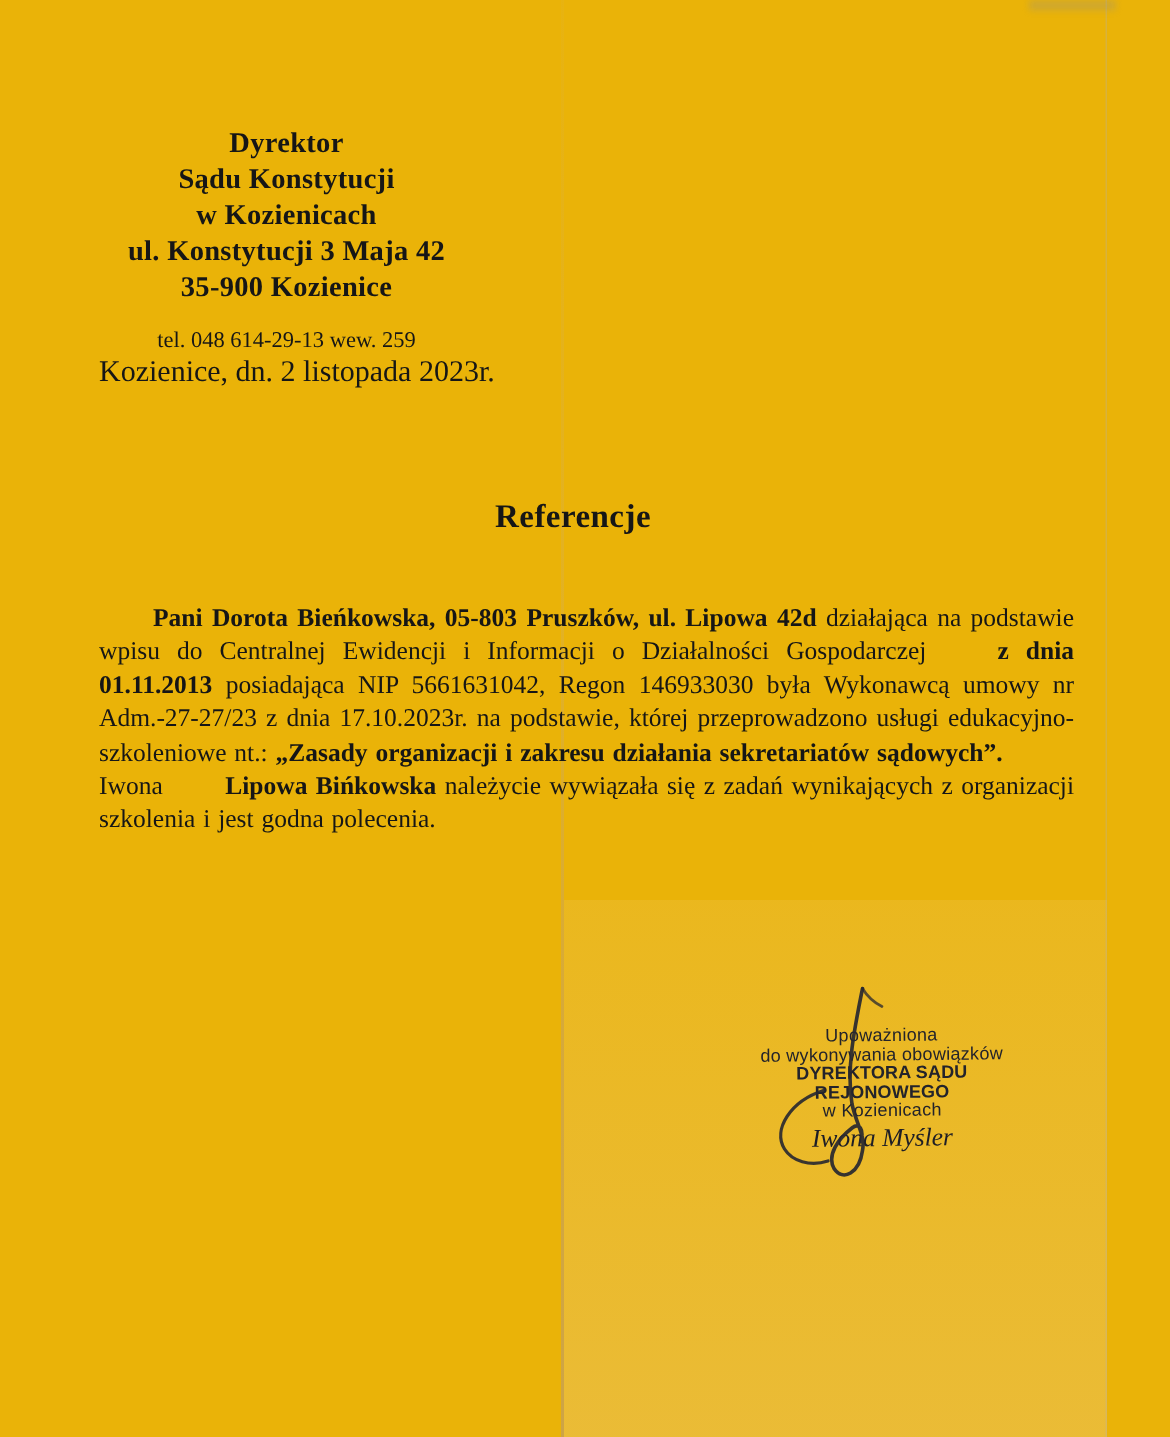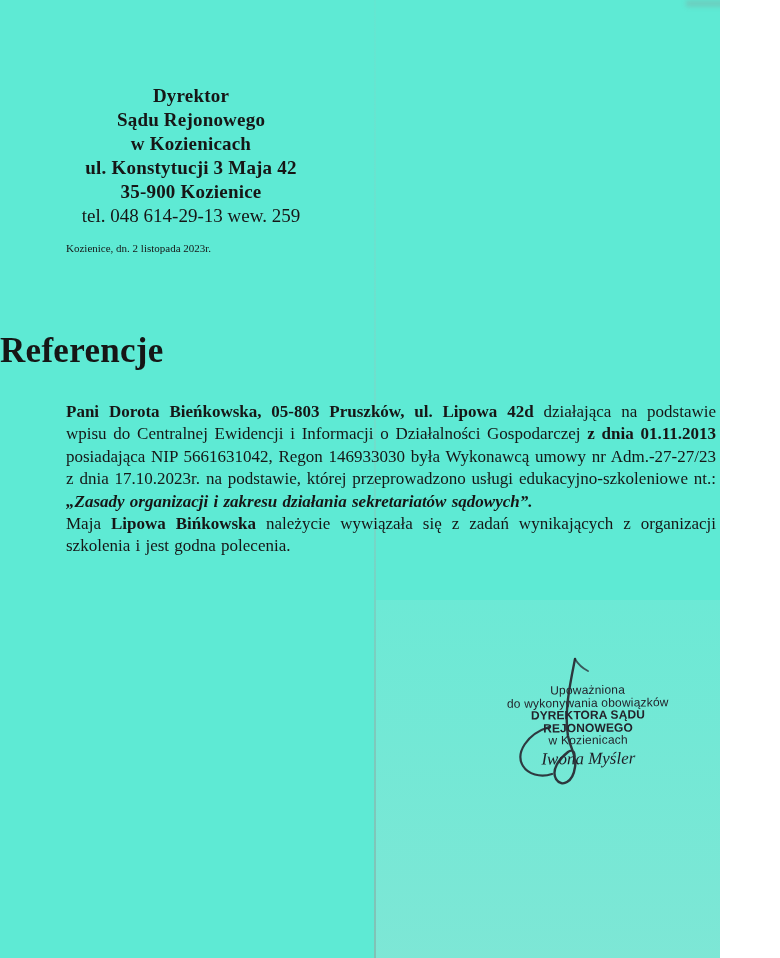--- a/index.html
+++ b/index.html
@@ -1,21 +1,21 @@
 <!DOCTYPE html>
 <html><head>
 <meta charset="utf-8">
 <style>
   * { margin: 0; padding: 0; box-sizing: border-box; }
   html, body { background: #ffffff; }
   .page {
     position: relative;
-    width: 720px;
+    width: 780px;
     height: 958px;
-    background: #5eead4;
+    background: #eab308;
     overflow: hidden;
     font-family: "Liberation Serif", serif;
     color: #161616;
   }
   
   .crease-line {
     position: absolute; left: 374px; top: 0; width: 2px; height: 958px;
     background: linear-gradient(to bottom,
       rgba(190,175,175,0.05) 0%,
       rgba(190,170,170,0.18) 45%,
@@ -44,47 +44,48 @@
     position: absolute; top: 84px; left: 66px; width: 250px;
     text-align: center;
   }
   .letterhead .lh-line {
     font-weight: bold;
     font-size: 19px;
     line-height: 24px;
     letter-spacing: 0.2px;
   }
   .letterhead .lh-phone {
-    font-size: 19px;
+    font-size: 15px;
     line-height: 22px;
-    margin-top: 1px;
+    margin-top: 12px;
   }
   
   .meta-block {
     position: absolute; top: 238px; left: 66px;
-    font-size: 11px; line-height: 21.5px;
+    font-size: 20px; line-height: 21.5px;
   }
   
   .doc-title {
     position: absolute; top: 331px; left: 0; width: 764px;
-    font-size: 35px; font-weight: bold;
+    text-align: center;
+    font-size: 22px; font-weight: bold;
     letter-spacing: 0.3px;
   }
   
   .body-block {
     position: absolute; top: 401px; left: 66px; width: 650px;
     font-size: 17px; line-height: 22.4px;
     text-align: justify;
     word-spacing: 1px;
   }
   .body-block p { margin: 0; }
   .p1 { margin-bottom: 5px; }
   .p2 { margin-bottom: 28px; }
-  .seg-bold { font-weight: bold; }
-  .seg-bold-italic { font-weight: bold; font-style: italic; }
+  .seg-bold { font-weight: bold; margin-left: 36px; }
+  .seg-bold-italic { font-weight: bold; }
   
   .stamp-block {
     position: absolute; top: 684px; left: 488px; width: 200px;
     text-align: center;
     color: #23232b;
     font-family: "Liberation Sans", sans-serif;
     transform: rotate(-0.6deg);
   }
   .stamp-block .st-line { font-size: 12px; line-height: 12.5px; letter-spacing: 0.2px; }
   .stamp-block .st-line-caps { font-size: 12px; line-height: 12.5px; font-weight: bold; letter-spacing: 0.1px; }
@@ -106,36 +107,36 @@
 
 <div class="page">
 
   <div class="crease-tint"></div>
   <div class="crease-line"></div>
   <div class="edge-line"></div>
   <div class="top-smudge"></div>
 
   <div class="letterhead">
     <div class="lh-line">Dyrektor</div>
-    <div class="lh-line">Sądu Rejonowego</div>
+    <div class="lh-line">Sądu Konstytucji</div>
     <div class="lh-line">w Kozienicach</div>
     <div class="lh-line">ul. Konstytucji 3 Maja 42</div>
     <div class="lh-line">35-900 Kozienice</div>
     <div class="lh-phone">tel. 048 614-29-13 wew. 259</div>
   </div>
 
   <div class="meta-block">
     <div>Kozienice, dn. 2 listopada 2023r.</div>
   </div>
 
   <div class="doc-title">Referencje</div>
 
   <div class="body-block">
     <p class="p1"><span class="seg-bold">Pani Dorota Bieńkowska, 05-803 Pruszków, ul. Lipowa 42d </span><span>działająca na podstawie wpisu do Centralnej Ewidencji i Informacji o Działalności Gospodarczej </span><span class="seg-bold">z dnia 01.11.2013 </span><span>posiadająca NIP 5661631042, Regon 146933030 była Wykonawcą umowy nr Adm.-27-27/23 z dnia 17.10.2023r. na podstawie, której przeprowadzono usługi edukacyjno-szkoleniowe nt.: </span><span class="seg-bold-italic">„Zasady organizacji i zakresu działania sekretariatów sądowych”.</span></p>
-    <p class="p3"><span>Maja </span><span class="seg-bold">Lipowa Bińkowska</span><span> należycie wywiązała się z zadań wynikających z organizacji szkolenia i jest godna polecenia.</span></p>
+    <p class="p3"><span>Iwona </span><span class="seg-bold">Lipowa Bińkowska</span><span> należycie wywiązała się z zadań wynikających z organizacji szkolenia i jest godna polecenia.</span></p>
   </div>
 
   <div class="stamp-block">
     <div class="st-line">Upoważniona</div>
     <div class="st-line">do wykonywania obowiązków</div>
     <div class="st-line-caps">DYREKTORA SĄDU REJONOWEGO</div>
     <div class="st-line">w Kozienicach</div>
     <div class="st-name">Iwona Myśler</div>
   </div>
 

